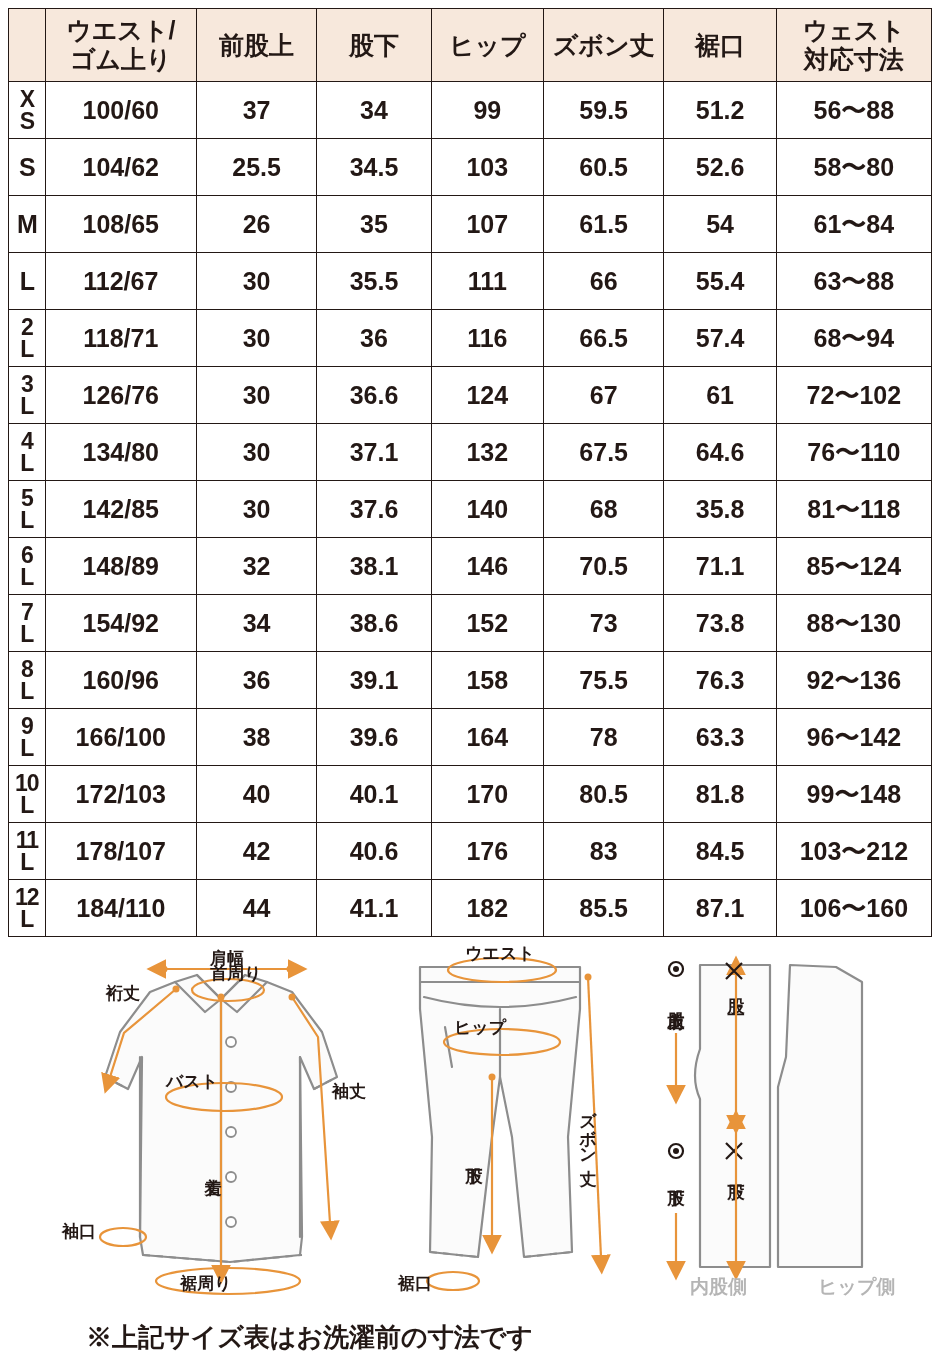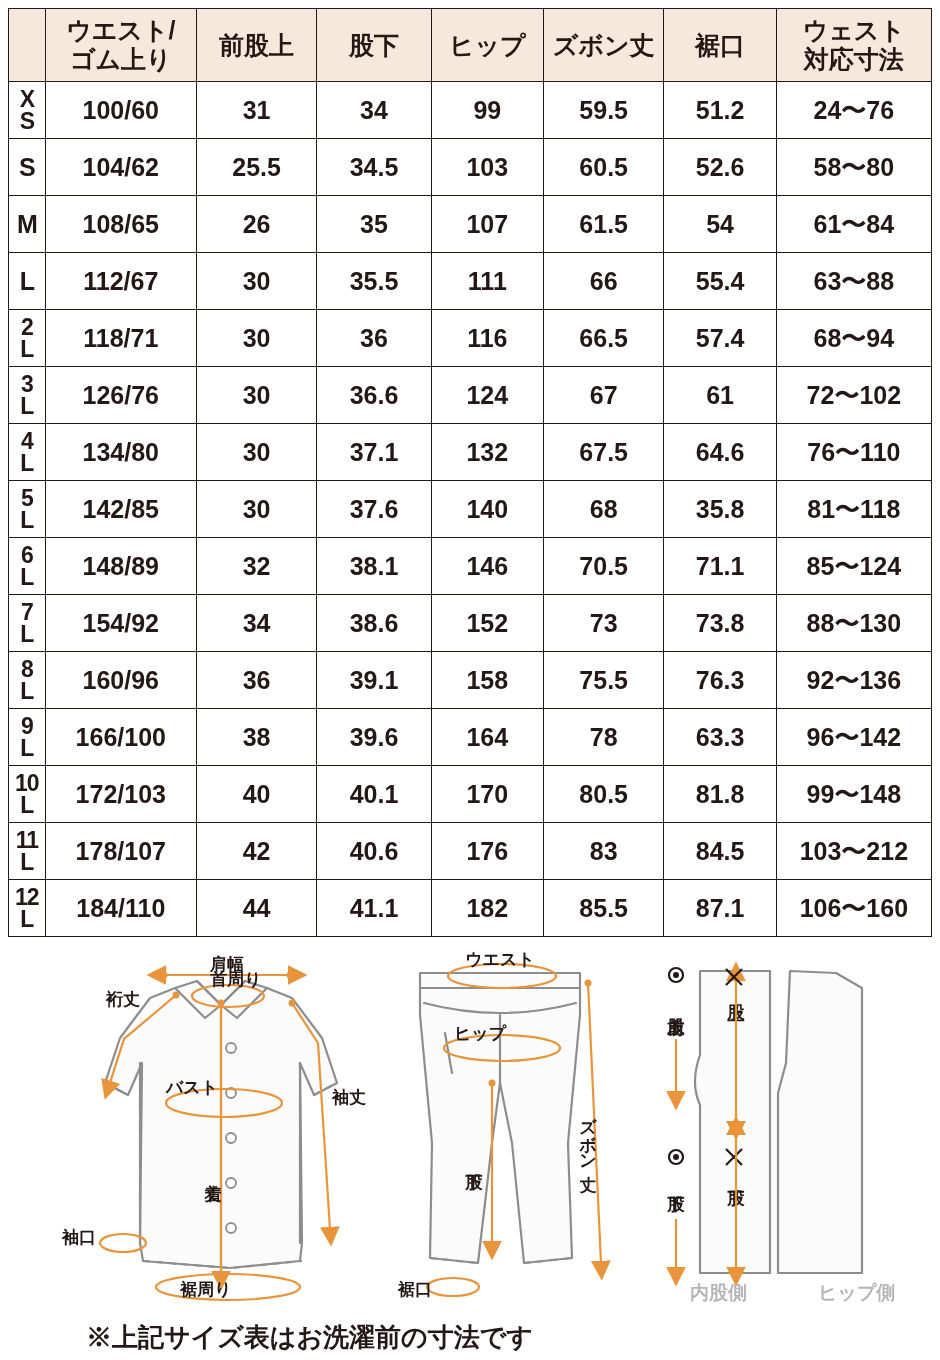--- a/index.html
+++ b/index.html
@@ -79,21 +79,20 @@
   }
   th .hl {
     display: block;
   }
 
   
   .illus {
     position: relative;
     width: 940px;
     height: 400px;
-    margin-top: 6px;
   }
   .illus svg {
     display: block;
   }
   .footnote {
     position: absolute;
     left: 86px;
     top: 1320px;
     font-size: 26px;
     font-weight: bold;
@@ -149,26 +148,26 @@
       <tbody>
 
       <tr>
             <td class="size-cell">
               <span class="sz two-line">
                 <span>X</span>
                 <span>S</span>
               </span>
             </td>
             <td>100/60</td>
-            <td>31</td>
+            <td>37</td>
             <td>34</td>
             <td>99</td>
             <td>59.5</td>
             <td>51.2</td>
-            <td>24〜76</td>
+            <td>56〜88</td>
           </tr>
           <tr>
             <td class="size-cell">
               <span class="sz"><span>S</span></span>
             </td>
             <td>104/62</td>
             <td>25.5</td>
             <td>34.5</td>
             <td>103</td>
             <td>60.5</td>

